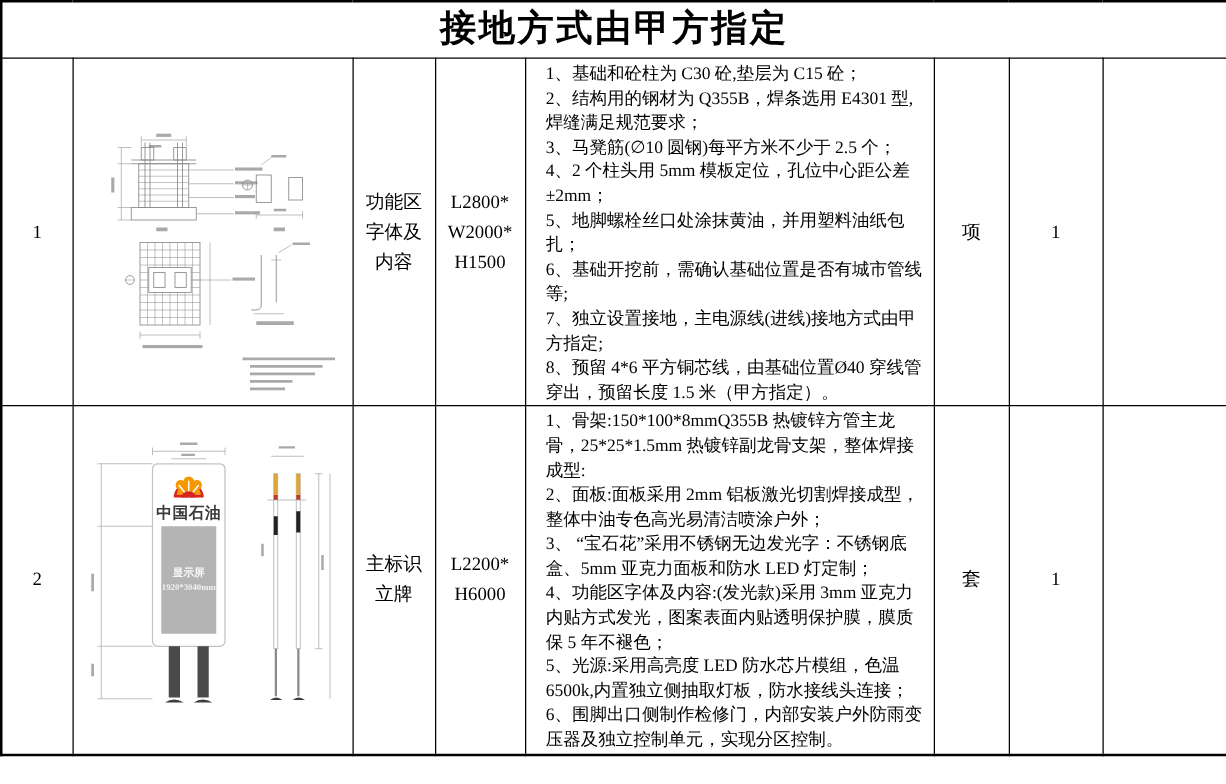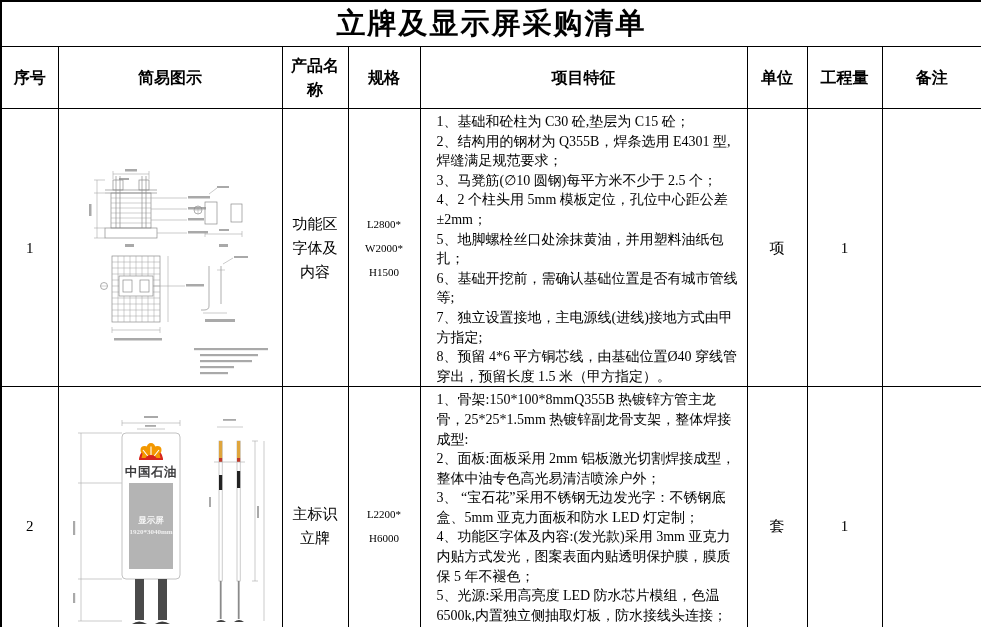--- a/index.html
+++ b/index.html
@@ -23,21 +23,21 @@
     padding:1px 0 2px 0;
   }
   tr.header-row th{
     height:61px;font-size:16px;font-weight:bold;line-height:24px;
     padding:0 6px;
   }
   tr.body-row-1 td{height:263px;}
   tr.body-row-2 td{height:250px;}
   td.c-diagram{vertical-align:middle;padding:0;}
   td.c-name{padding:0 8px;line-height:24px;}
-  td.c-spec{white-space:pre-line;line-height:24px;font-size:11px;}
+  td.c-spec{white-space:pre-line;line-height:24px;font-size:15px;}
   td.c-feat{
     vertical-align:top;text-align:left;
     padding:3px 5px 0 16px;
     font-size:14px;line-height:19.6px;
     white-space:pre-line;
   }
   svg{display:block;margin:0 auto;}
   .thin{stroke:#8c8c8c;stroke-width:0.7;fill:none;}
   .thin2{stroke:#9f9f9f;stroke-width:0.5;fill:none;}
   .dim{stroke:#a8a8a8;stroke-width:0.6;fill:none;}
@@ -52,31 +52,21 @@
       <col style="width:224px">
       <col style="width:66px">
       <col style="width:72px">
     <col style="width:327px">
       <col style="width:60px">
       <col style="width:75px">
       <col style="width:100px">
   </colgroup>
   <thead>
     <tr class="title-row">
-      <th colspan="8">立牌及显示屏采购清单</th>
-    </tr>
-    <tr class="header-row">
-      <th>序号</th>
-      <th>简易图示</th>
-      <th>产品名称</th>
-      <th>规格</th>
-      <th>项目特征</th>
-      <th>单位</th>
-      <th>工程量</th>
-      <th>备注</th>
+      <th colspan="8">接地方式由甲方指定</th>
     </tr>
   </thead>
   <tbody>
 
     <tr class="body-row-1">
       <td>1</td>
       <td class="c-diagram">
         <svg width="224" height="263" viewBox="0 0 224 263">
 
           <line class="dim" x1="54" y1="58" x2="90" y2="58"></line>

